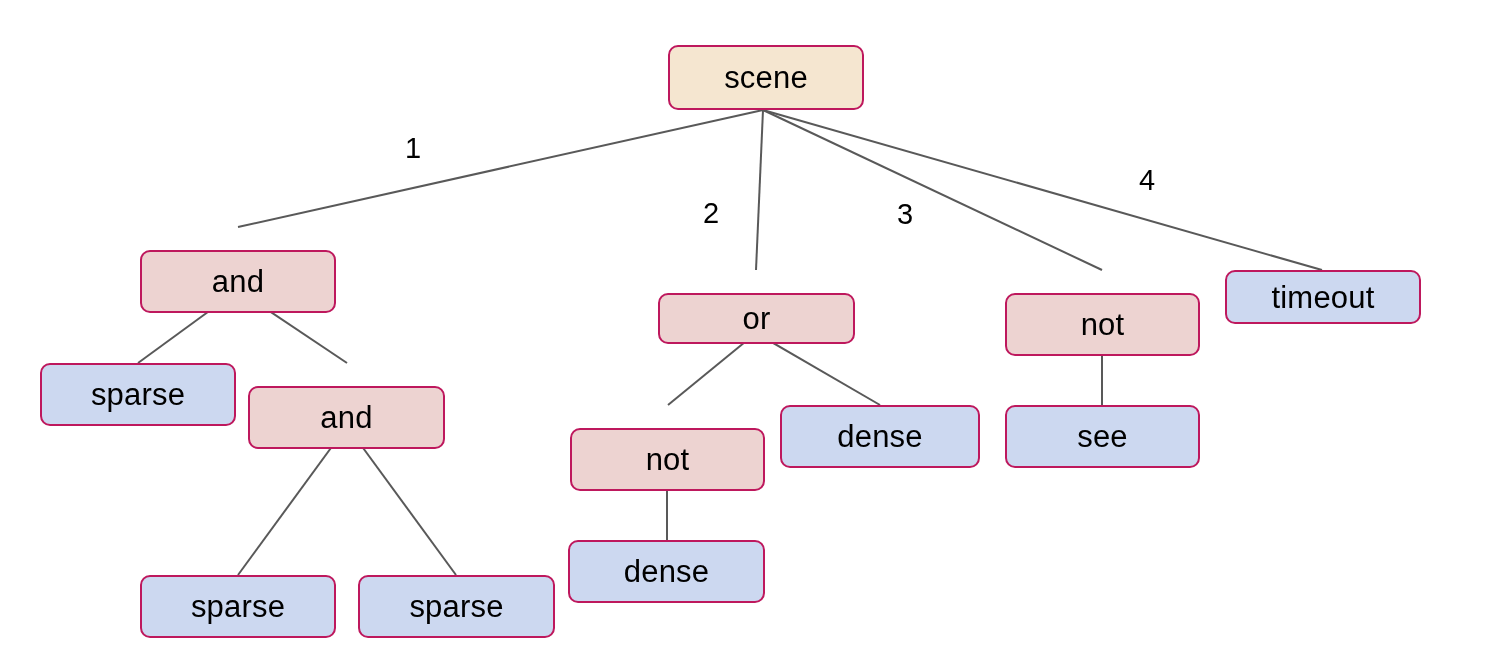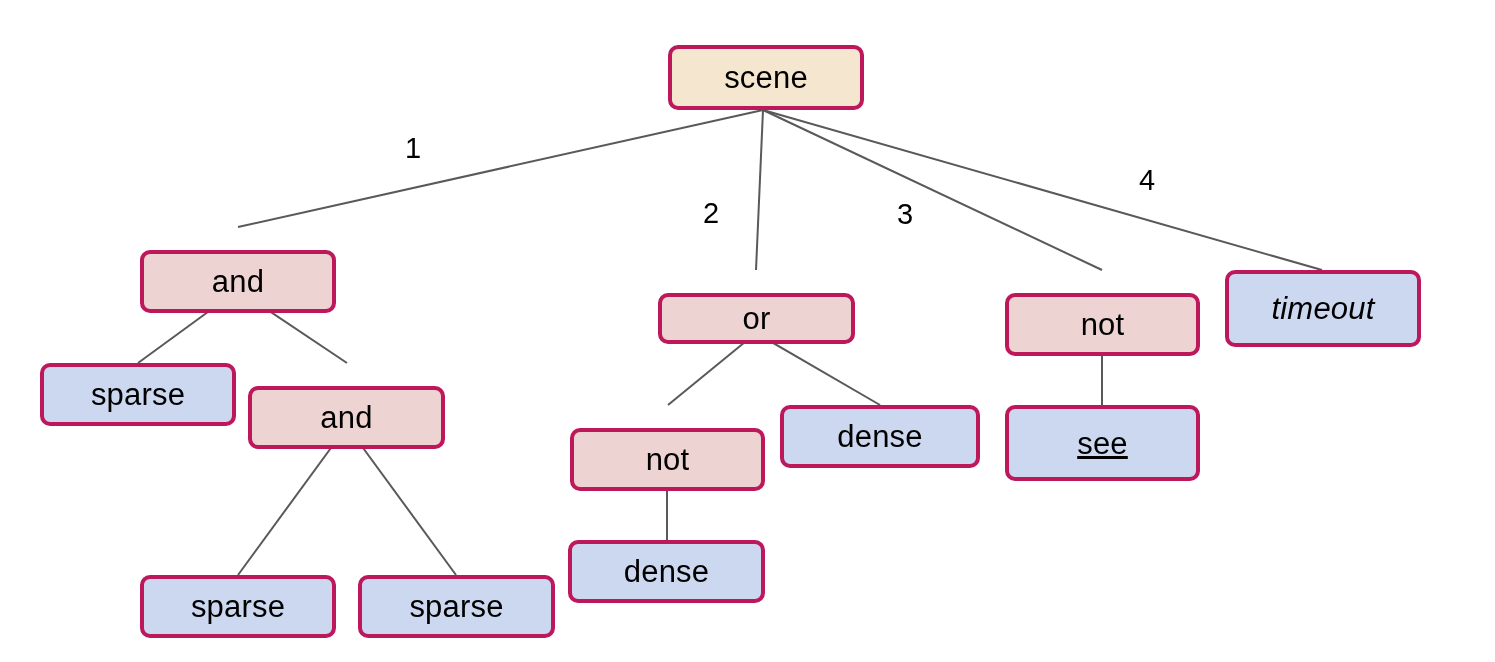--- a/index.html
+++ b/index.html
@@ -19,21 +19,21 @@
     position: absolute;
     left: 0;
     top: 0;
     width: 1495px;
     height: 662px;
     pointer-events: none;
   }
   .node {
     position: absolute;
     box-sizing: border-box;
-    border: 4px solid #be185d;
+    border: 2px solid #be185d;
     border-radius: 10px;
     display: flex;
     align-items: center;
     justify-content: center;
     color: #000000;
     font-size: 31px;
     line-height: 1;
     letter-spacing: 0.2px;
     white-space: nowrap;
   }
@@ -74,15 +74,15 @@
     <div class="node op" style="left: 140px; top: 227px; width: 196px; height: 63px;">and</div>
     <div class="node term" style="left: 40px; top: 363px; width: 196px; height: 63px;">sparse</div>
     <div class="node op" style="left: 248px; top: 363px; width: 197px; height: 63px;">and</div>
     <div class="node term" style="left: 140px; top: 575px; width: 196px; height: 63px;">sparse</div>
     <div class="node term" style="left: 358px; top: 575px; width: 197px; height: 63px;">sparse</div>
     <div class="node op" style="left: 658px; top: 270px; width: 197px; height: 51px;">or</div>
     <div class="node op" style="left: 570px; top: 405px; width: 195px; height: 63px;">not</div>
     <div class="node term" style="left: 780px; top: 405px; width: 200px; height: 63px;">dense</div>
     <div class="node term" style="left: 568px; top: 540px; width: 197px; height: 63px;">dense</div>
     <div class="node op" style="left: 1005px; top: 270px; width: 195px; height: 63px;">not</div>
-    <div class="node term" style="left: 1005px; top: 405px; width: 195px; height: 76px; text-decoration: underline;">see</div>
-    <div class="node term" style="left: 1225px; top: 270px; width: 196px; height: 77px; font-style: italic;">timeout</div>
+    <div class="node term" style="left: 1005px; top: 405px; width: 195px; height: 63px;">see</div>
+    <div class="node term" style="left: 1225px; top: 270px; width: 196px; height: 54px;">timeout</div>
   </div>
 
 </body></html>

